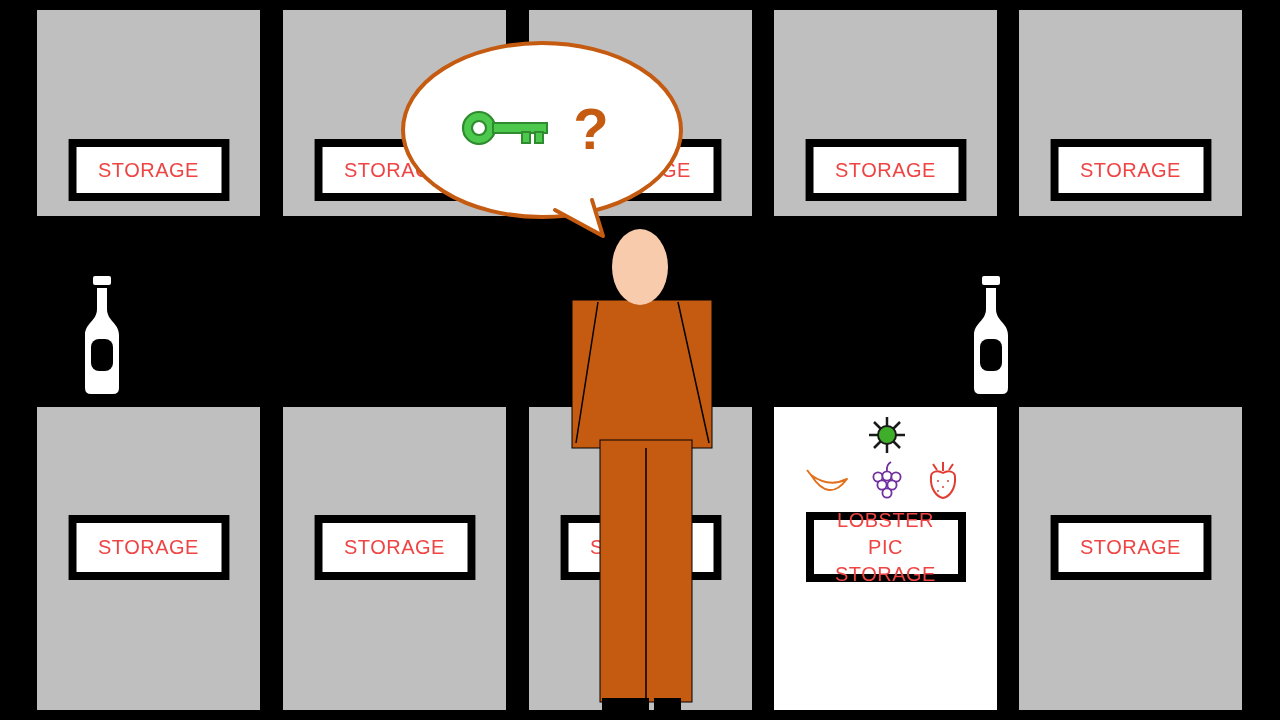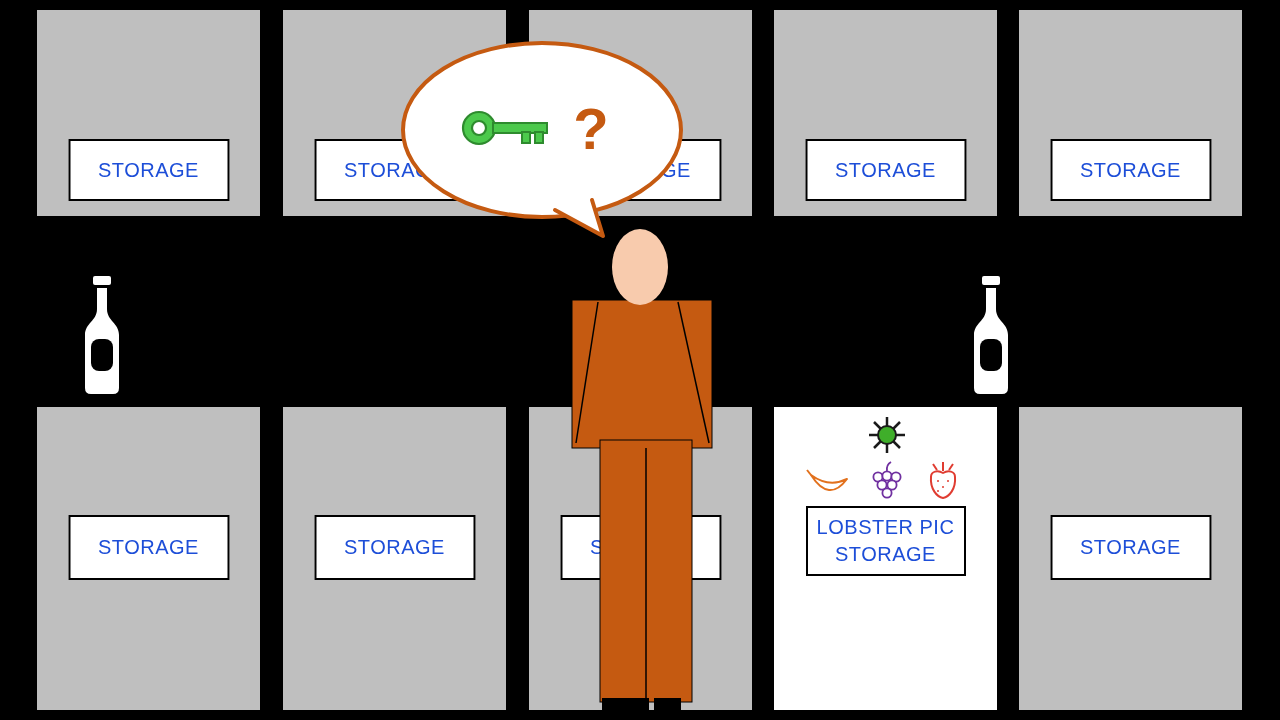--- a/index.html
+++ b/index.html
@@ -20,26 +20,26 @@
   html,body{background:var(--background);}
   body{font-family:"Liberation Sans", sans-serif;}
   .stage{position:relative;width:1280px;height:720px;background:var(--background);overflow:hidden;}
 
   .locker{position:absolute;width:227px;background:var(--locker-gray);border:2px solid #000;}
   .locker.row-top{top:8px;height:210px;}
   .locker.row-bottom{top:405px;height:307px;}
   .locker.white{background:#fff;}
   .c1{left:35px}.c2{left:281px}.c3{left:527px}.c4{left:772px}.c5{left:1017px}
 
-  .plate{position:absolute;left:50%;transform:translateX(-50%);background:#fff;border:2px solid #000000;
+  .plate{position:absolute;left:50%;transform:translateX(-50%);background:#fff;border:8px solid #000000;
          display:flex;align-items:center;justify-content:center;text-align:center;
-         font-size:20px;letter-spacing:.5px;color:#1d4ed8;}
+         font-size:20px;letter-spacing:.5px;color:#ef4444;}
   .row-top .plate{top:129px;width:161px;height:62px;}
   .row-bottom .plate{top:108px;width:161px;height:65px;}
-  .row-bottom.white .plate{top:99px;width:160px;height:70px;line-height:27px;padding:4px 6px;}
+  .row-bottom.white .plate{top:105px;width:160px;height:70px;line-height:27px;padding:4px 6px;}
 
   .abs{position:absolute;}
 
   
   .bubble-shape{fill:#fff;stroke:var(--bubble-border);stroke-width:4;}
   .key-band{fill:none;stroke:var(--key-green);stroke-width:9;}
   .key-edge{fill:none;stroke:var(--key-green-dark);stroke-width:2.2;}
   .key-solid{fill:var(--key-green);stroke:var(--key-green-dark);stroke-width:2;}
   .qmark{fill:var(--accent-orange);font:bold 58px "Liberation Sans", sans-serif;}
 

